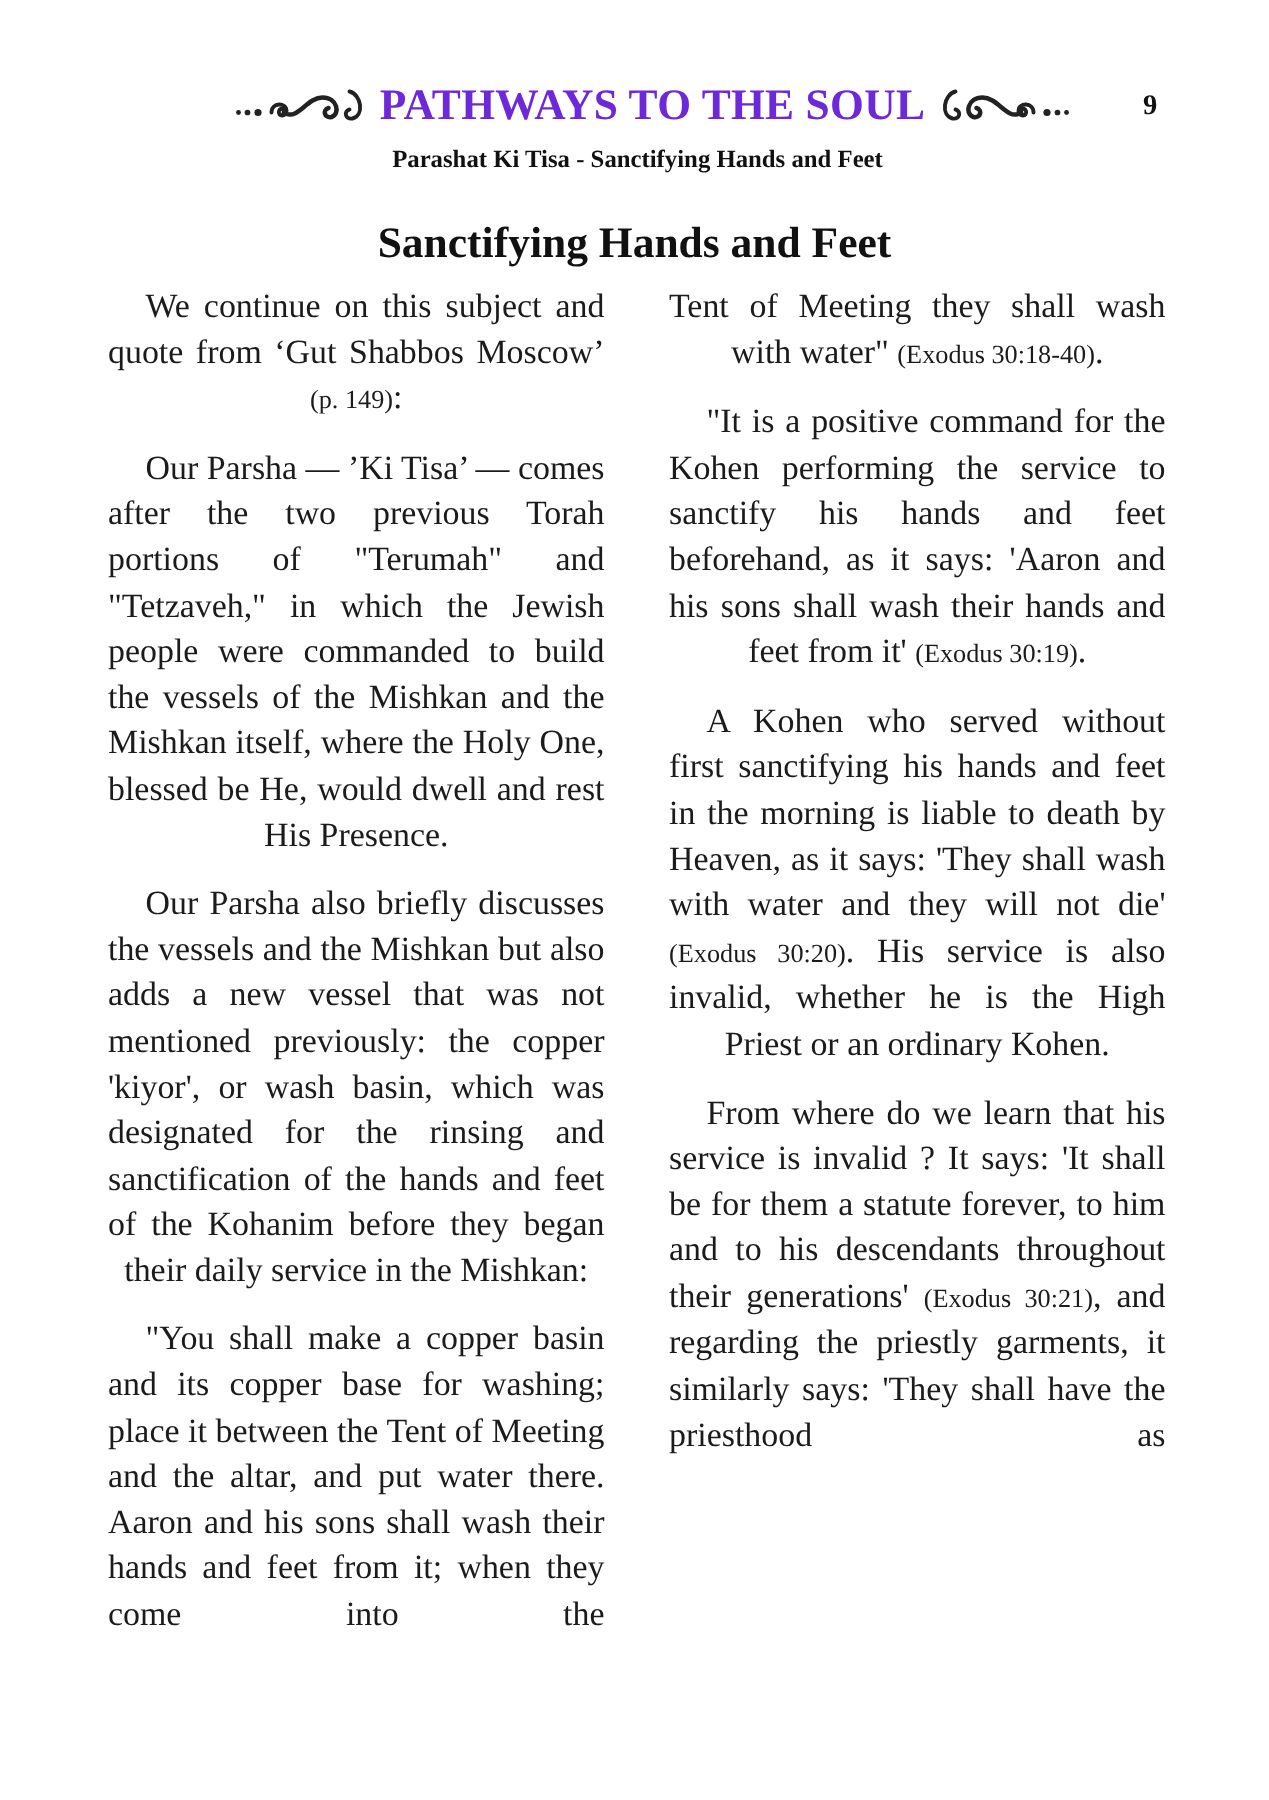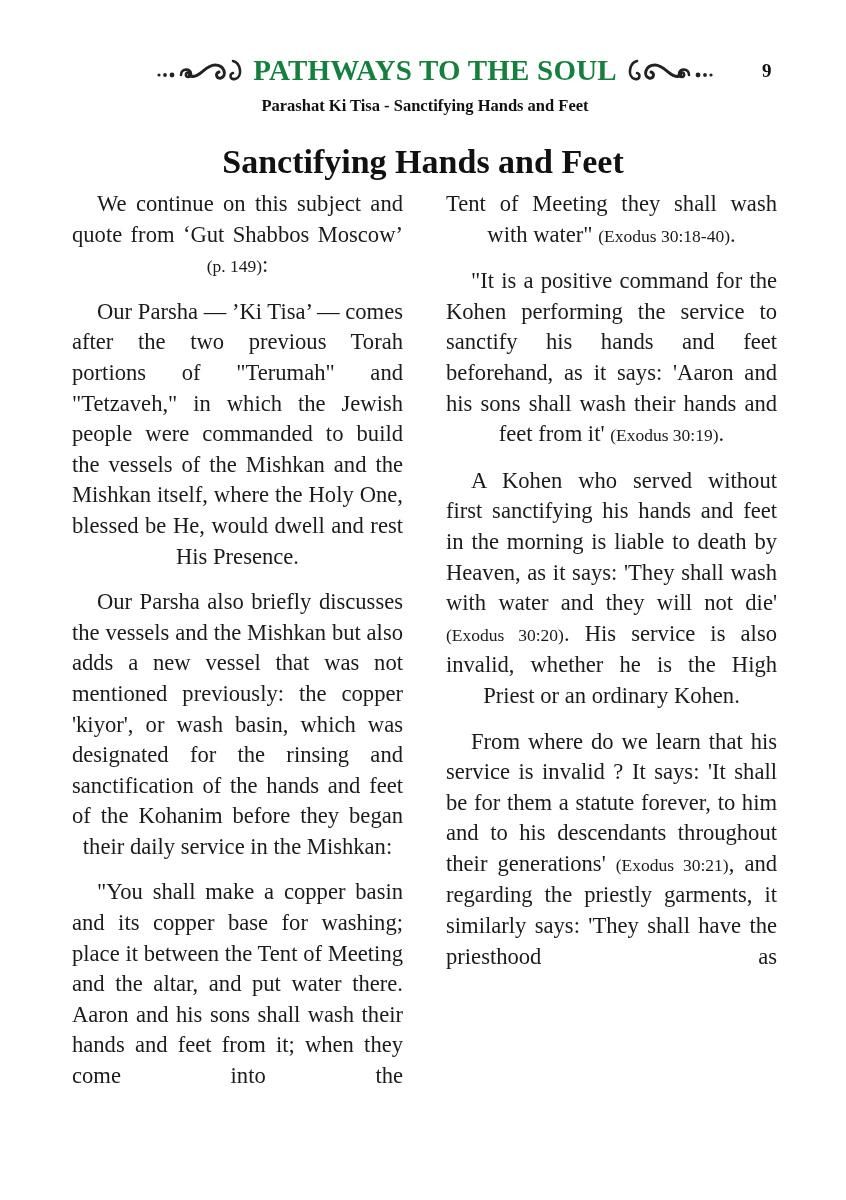--- a/index.html
+++ b/index.html
@@ -36,21 +36,21 @@
       display: inline-block;
       width: 94px;
       height: 30px;
       vertical-align: middle;
     }
     .header-title {
       font-family: "Liberation Serif", serif;
       font-weight: bold;
       font-size: 29px;
       letter-spacing: 0.2px;
-      color: #15803d;
+      color: #6d28d9;
       margin: 0 4px;
       line-height: 36px;
     }
     .page-number {
       position: absolute;
       left: 762px;
       top: 4px;
       font-weight: bold;
       font-size: 19px;
       color: #111;
@@ -68,21 +68,21 @@
       line-height: 24px;
       padding-left: 2px;
     }
     .article-title {
       position: absolute;
       top: 144px;
       left: 0;
       width: 846px;
       text-align: center;
       font-weight: bold;
-      font-size: 34px;
+      font-size: 29px;
       color: #111;
       line-height: 36px;
     }
     .column {
       position: absolute;
       top: 189px;
       width: 331px;
       font-size: 22.6px;
       line-height: 30.6px;
       color: #1b1b1b;

